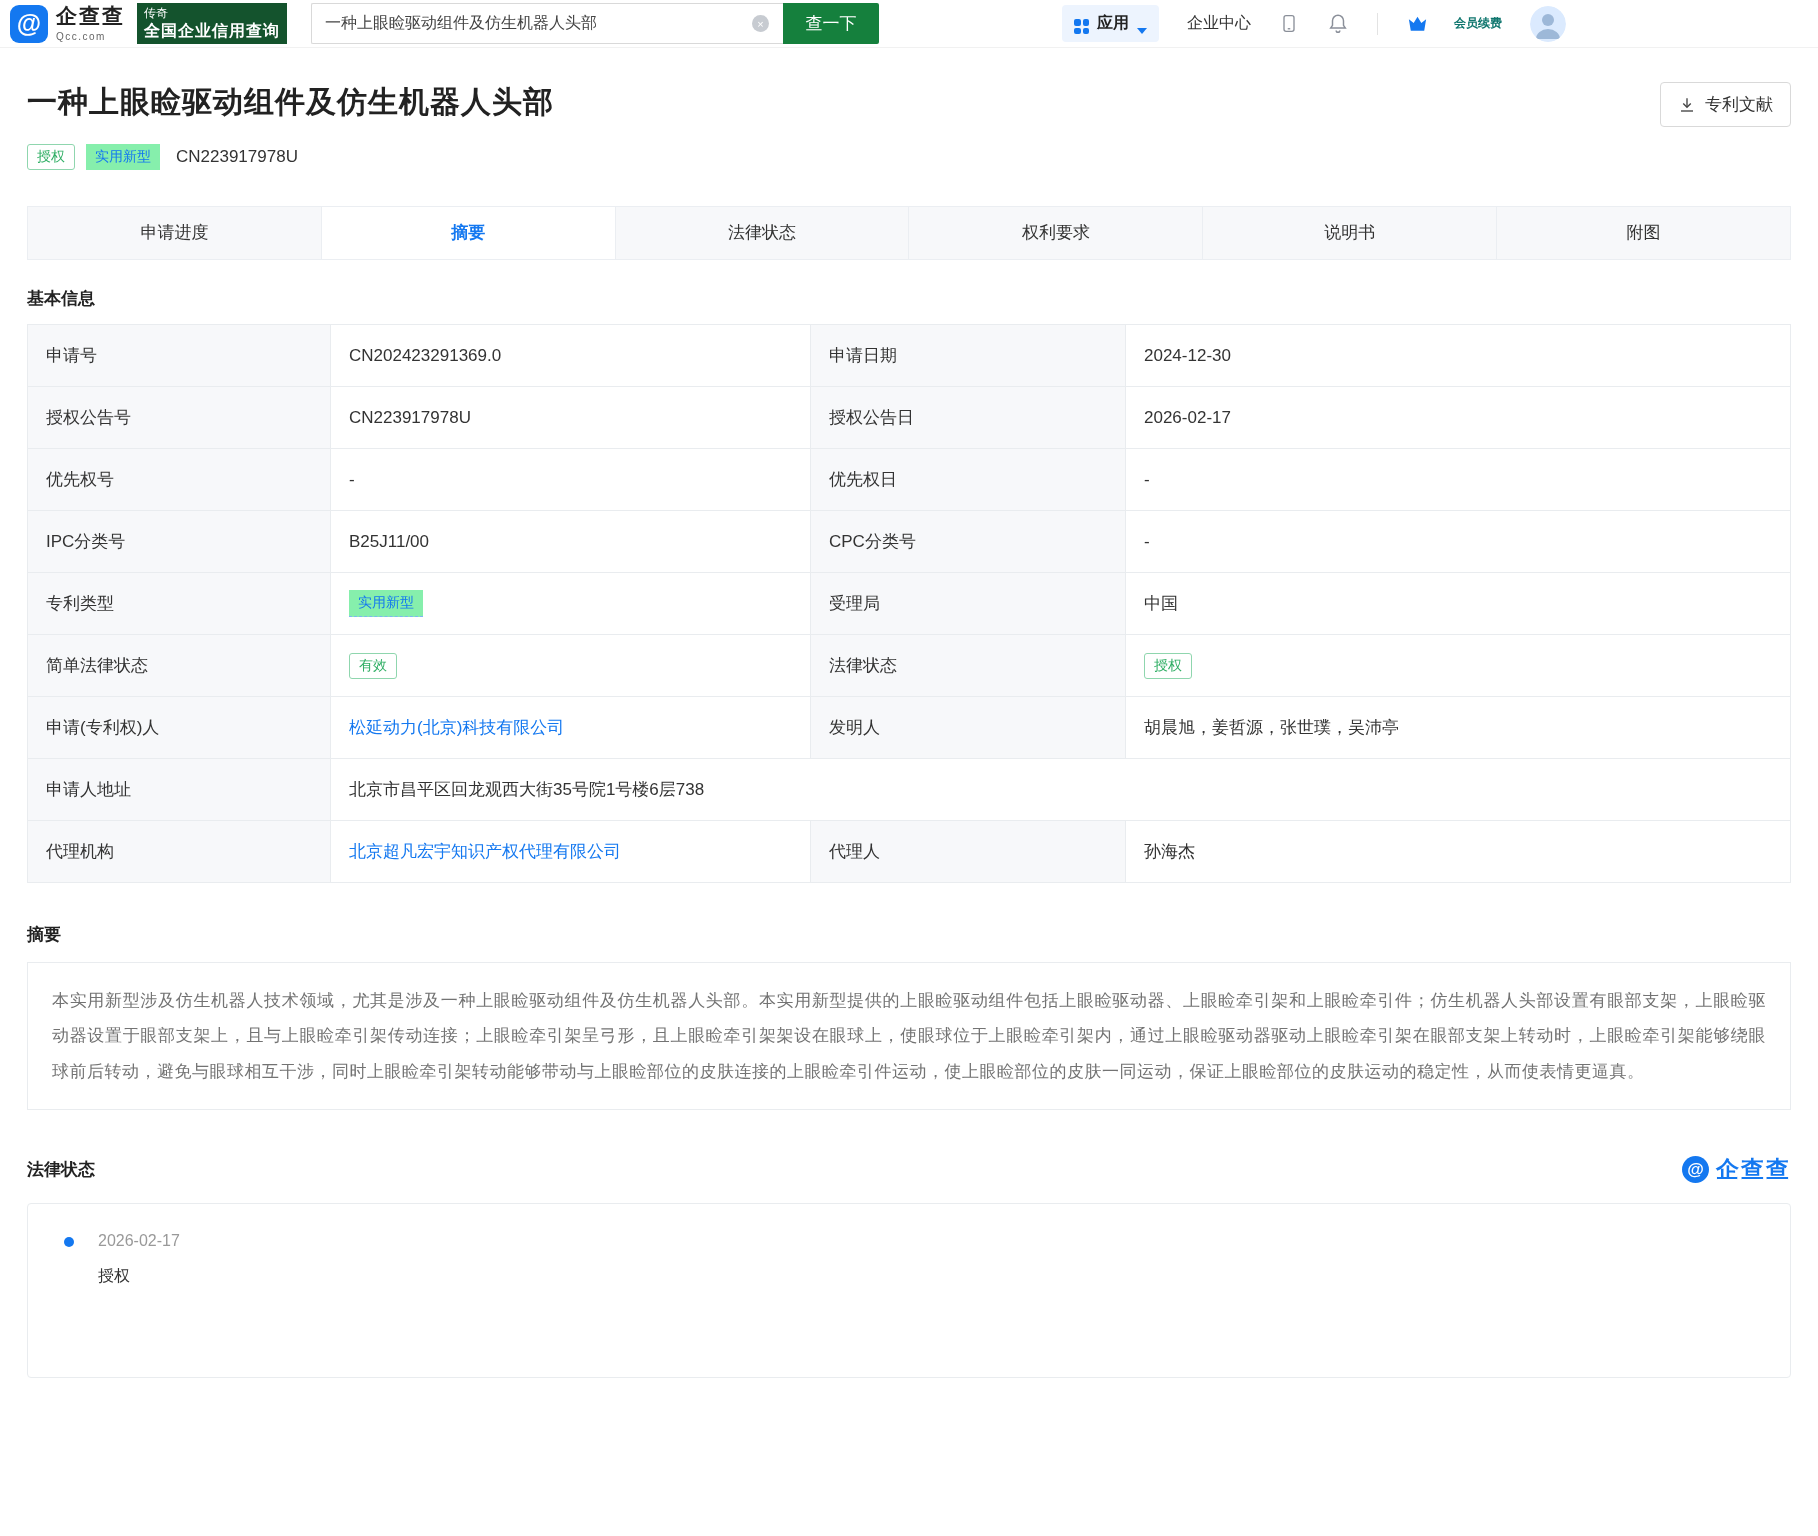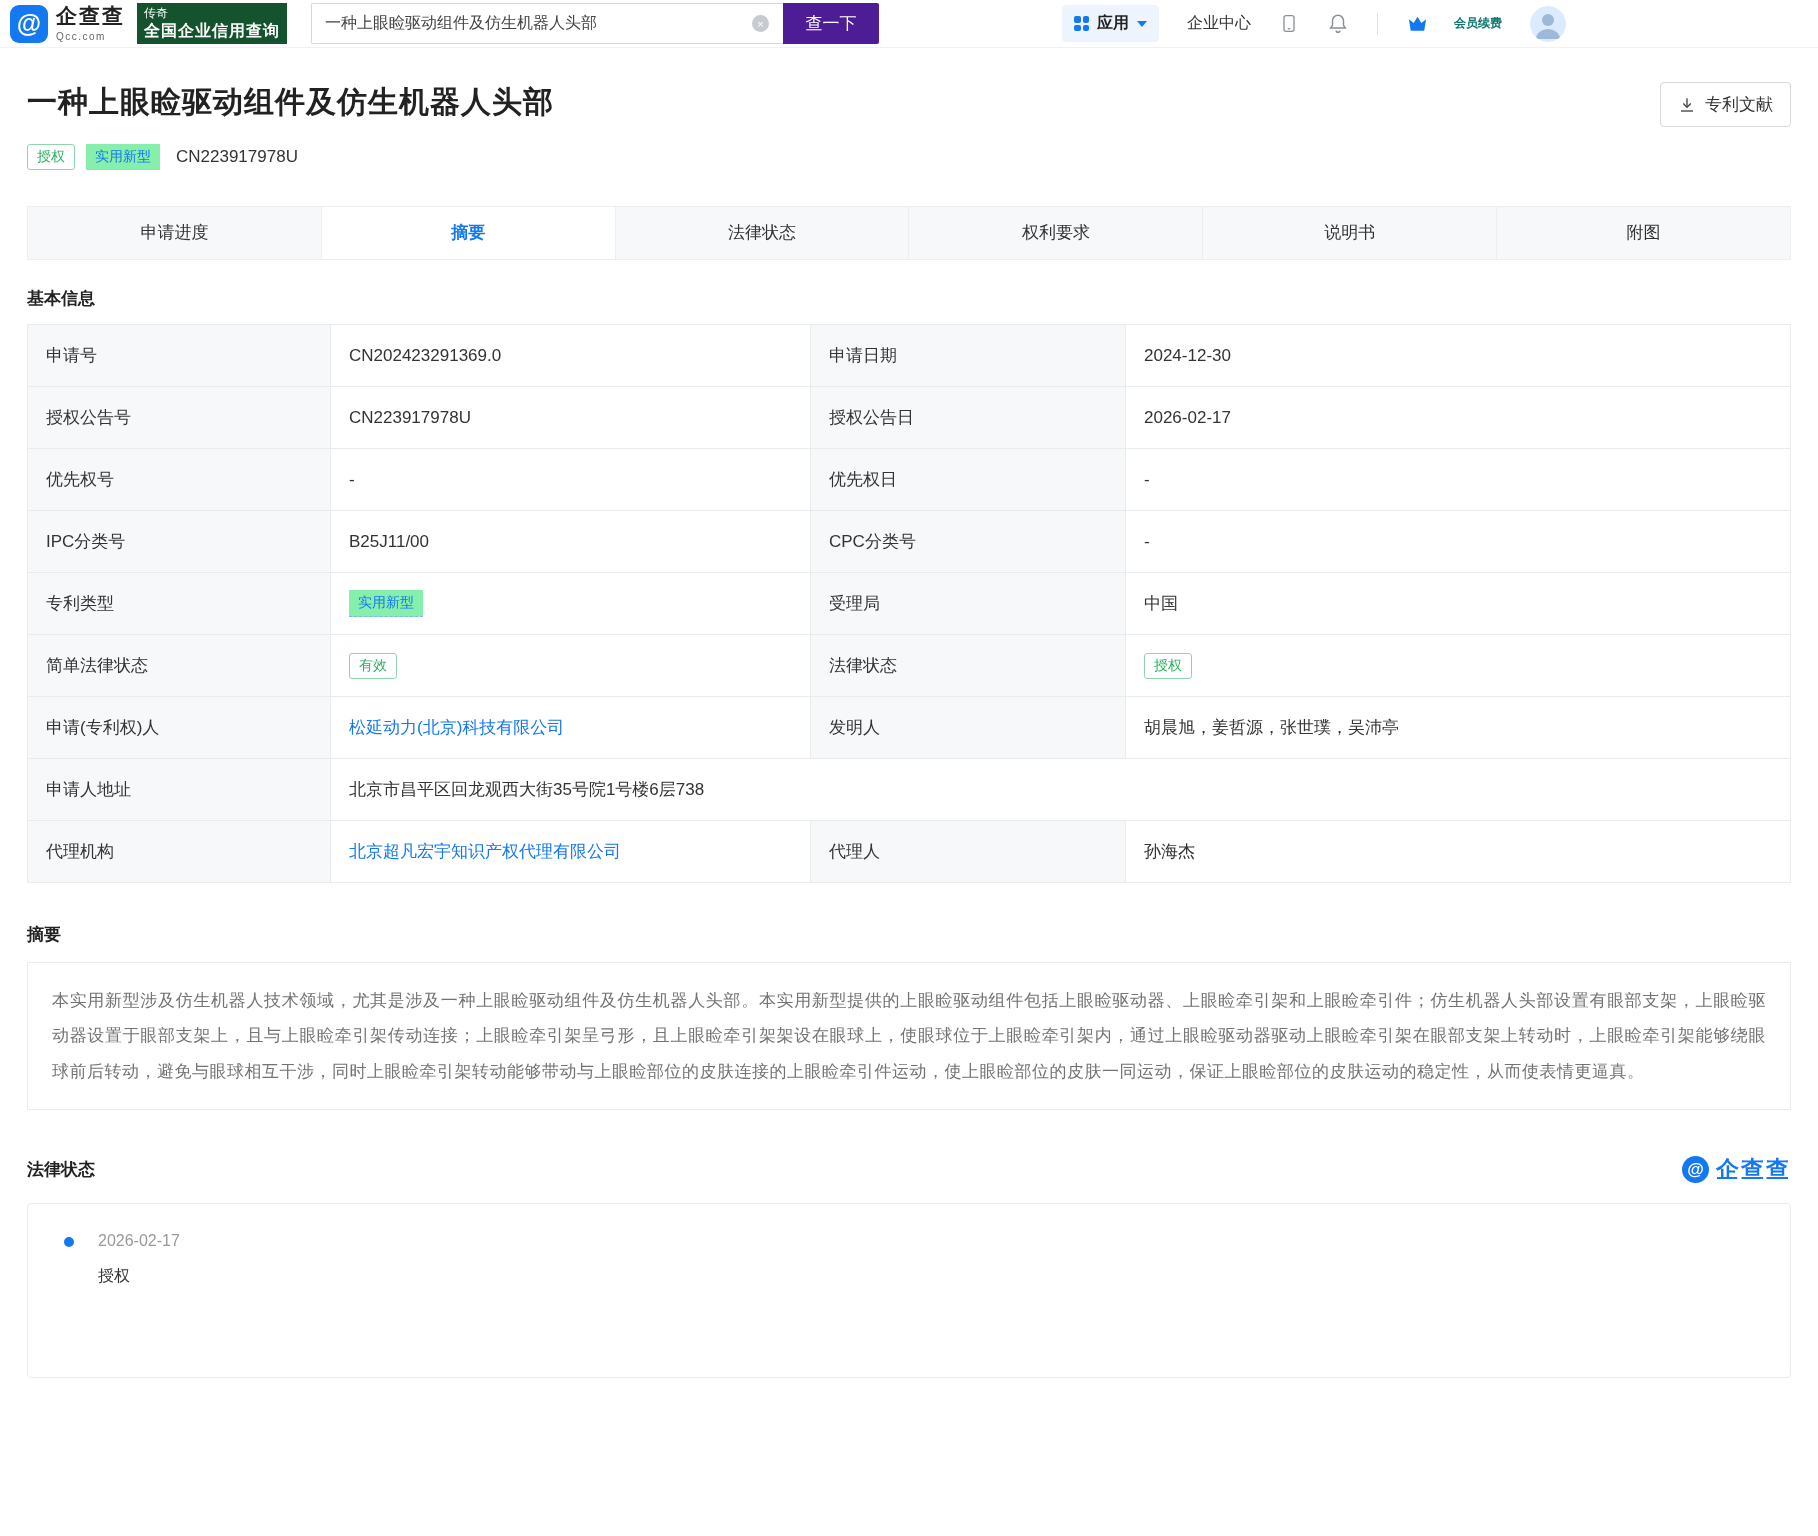--- a/index.html
+++ b/index.html
@@ -36,27 +36,27 @@
     border-radius:2px 0 0 2px; padding:0 40px 0 13px; font-size:16px; color:#444;
     outline:none; background:#fff;
   }
   .clear-icon {
     position:absolute; right:110px; top:12px; width:17px; height:17px;
     border-radius:50%; background:#c7cbd1; color:#fff; font-size:11px;
     display:flex; align-items:center; justify-content:center; cursor:pointer;
   }
   .clear-icon::before { content:"×"; }
   .search-btn {
-    width:96px; height:41px; border:none; background:#4c1d95; color:#fff;
+    width:96px; height:41px; border:none; background:#15803d; color:#fff;
     font-size:17px; border-radius:0 2px 2px 0; cursor:pointer;
     font-family:inherit;
   }
   .nav-right { margin-left:auto; display:flex; align-items:center; gap:28px; }
   .app-btn {
-    display:flex; align-items:center; gap:8px; background:#edf4fe;
+    display:flex; align-items:flex-end; gap:8px; background:#edf4fe;
     border-radius:4px; padding:8px 12px; cursor:pointer;
   }
   .grid-icon { width:15px; height:15px; display:grid; grid-template-columns:1fr 1fr; gap:2px; }
   .grid-icon i { background:#1478f0; border-radius:2px; }
   .app-btn .lbl { font-size:16px; font-weight:600; color:#222; }
   .caret-down { width:0; height:0; border-left:5px solid transparent; border-right:5px solid transparent; border-top:6px solid #1478f0; }
   .nav-link { font-size:16px; color:#333; cursor:pointer; }
   .icon-btn { cursor:pointer; display:flex; }
   .divider { width:1px; height:22px; background:#e3e3e3; }
   .vip { display:flex; align-items:center; gap:6px; cursor:pointer; }

